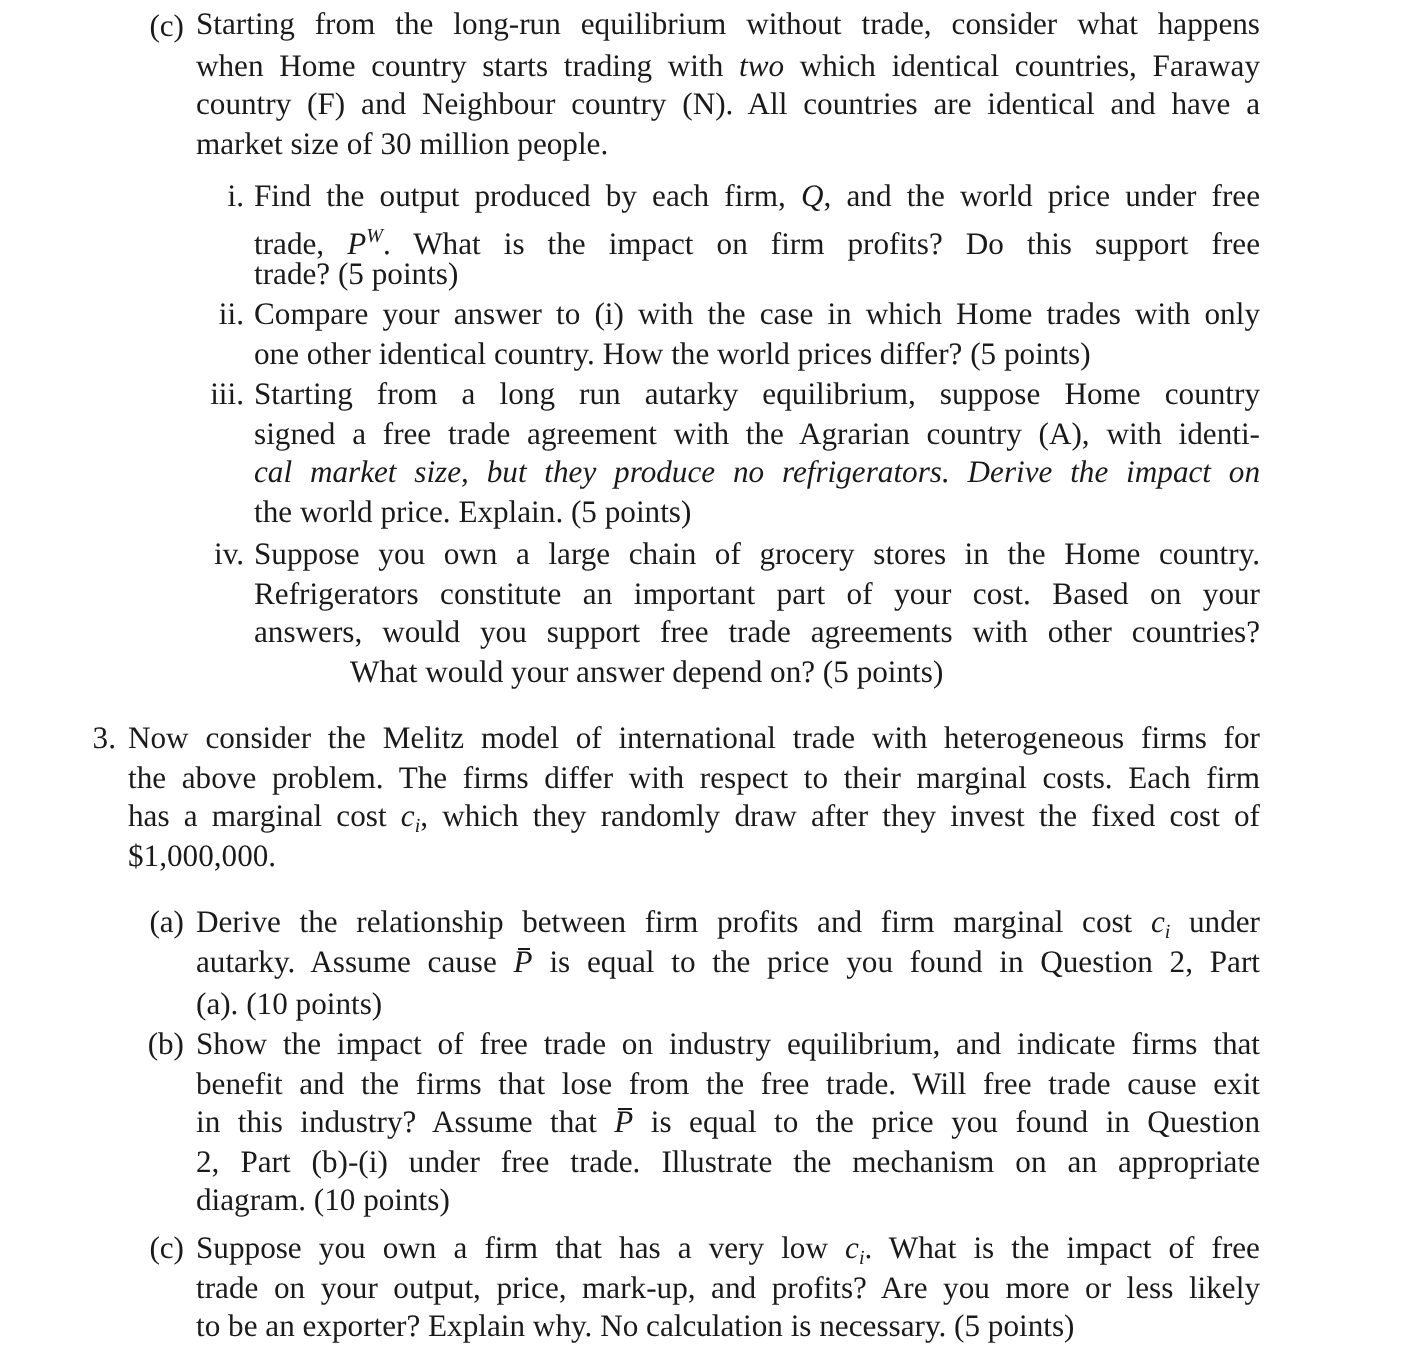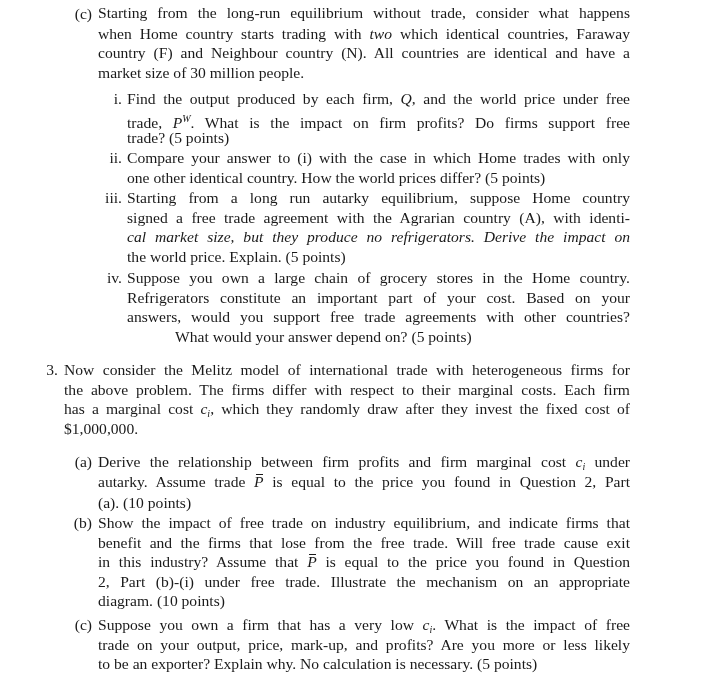--- a/index.html
+++ b/index.html
@@ -23,21 +23,21 @@
 <div>
   <span class="label" style="left:62px;top:4px;width:30px;">(c)</span>
   <div class="line" style="left:98px;top:3px;width:532px;"><span>Starting from the long-run equilibrium without trade, consider what happens</span></div>
   <div class="line" style="left:98px;top:23.5px;width:532px;"><span>when Home country starts trading with </span><i>two</i><span> which identical countries, Faraway</span></div>
   <div class="line" style="left:98px;top:43px;width:532px;"><span>country (F) and Neighbour country (N). All countries are identical and have a</span></div>
   <div class="line last" style="left:98px;top:62.5px;width:532px;"><span>market size of 30 million people.</span></div>
 
   <div>
     <span class="label" style="left:90px;top:89px;width:32px;">i.</span>
     <div class="line" style="left:127px;top:89px;width:503px;"><span>Find the output produced by each firm, </span><i>Q</i><span>, and the world price under free</span></div>
-    <div class="line" style="left:127px;top:108.5px;width:503px;"><span>trade, </span><i>P</i><span class="sup">W</span><span>. What is the impact on firm profits? Do firms support free</span></div>
+    <div class="line" style="left:127px;top:108.5px;width:503px;"><span>trade, </span><i>P</i><span class="sup">W</span><span>. What is the impact on firm profits? Do this support free</span></div>
     <div class="line last" style="left:127px;top:128px;width:503px;"><span>trade? (5 points)</span></div>
   </div>
 
   <div>
     <span class="label" style="left:90px;top:148px;width:32px;text-align:right;">ii.</span>
     <div class="line" style="left:127px;top:148px;width:503px;"><span>Compare your answer to (i) with the case in which Home trades with only</span></div>
     <div class="line last" style="left:127px;top:167.5px;width:503px;"><span>one other identical country. How the world prices differ? (5 points)</span></div>
   </div>
 
   <div>
@@ -60,21 +60,21 @@
 <div>
   <span class="label" style="left:36px;top:360px;width:22px;">3.</span>
   <div class="line" style="left:64px;top:360px;width:566px;"><span>Now consider the Melitz model of international trade with heterogeneous firms for</span></div>
   <div class="line" style="left:64px;top:379.5px;width:566px;"><span>the above problem. The firms differ with respect to their marginal costs. Each firm</span></div>
   <div class="line" style="left:64px;top:399px;width:566px;"><span>has a marginal cost </span><i>c</i><span class="sub">i</span><span>, which they randomly draw after they invest the fixed cost of</span></div>
   <div class="line last" style="left:64px;top:418.5px;width:566px;"><span>$1,000,000.</span></div>
 
   <div>
     <span class="label" style="left:62px;top:452px;width:30px;">(a)</span>
     <div class="line" style="left:98px;top:452px;width:532px;"><span>Derive the relationship between firm profits and firm marginal cost </span><i>c</i><span class="sub">i</span><span> under</span></div>
-    <div class="line" style="left:98px;top:471.5px;width:532px;"><span>autarky. Assume trade </span><span class="pbar">P</span><span> is equal to the price you found in Question 2, Part</span></div>
+    <div class="line" style="left:98px;top:471.5px;width:532px;"><span>autarky. Assume cause </span><span class="pbar">P</span><span> is equal to the price you found in Question 2, Part</span></div>
     <div class="line last" style="left:98px;top:493px;width:532px;"><span>(a). (10 points)</span></div>
   </div>
 
   <div>
     <span class="label" style="left:62px;top:513px;width:30px;">(b)</span>
     <div class="line" style="left:98px;top:513px;width:532px;"><span>Show the impact of free trade on industry equilibrium, and indicate firms that</span></div>
     <div class="line" style="left:98px;top:532.5px;width:532px;"><span>benefit and the firms that lose from the free trade. Will free trade cause exit</span></div>
     <div class="line" style="left:98px;top:552px;width:532px;"><span>in this industry? Assume that </span><span class="pbar">P</span><span> is equal to the price you found in Question</span></div>
     <div class="line" style="left:98px;top:571.5px;width:532px;"><span>2, Part (b)-(i) under free trade. Illustrate the mechanism on an appropriate</span></div>
     <div class="line last" style="left:98px;top:591px;width:532px;"><span>diagram. (10 points)</span></div>

